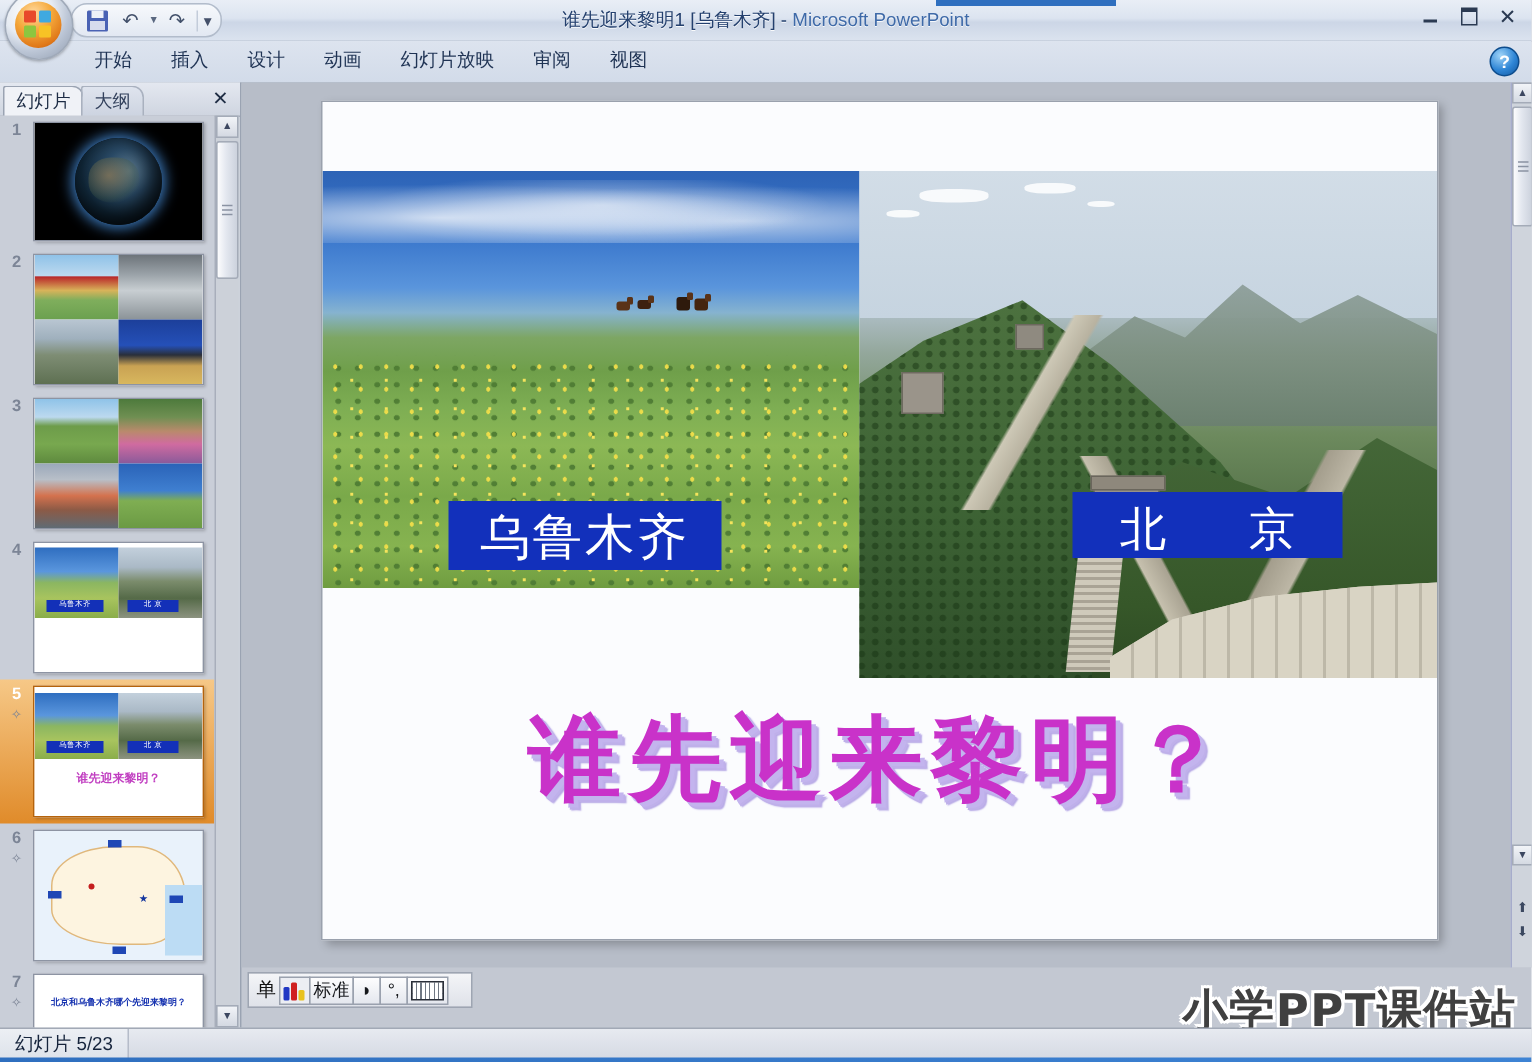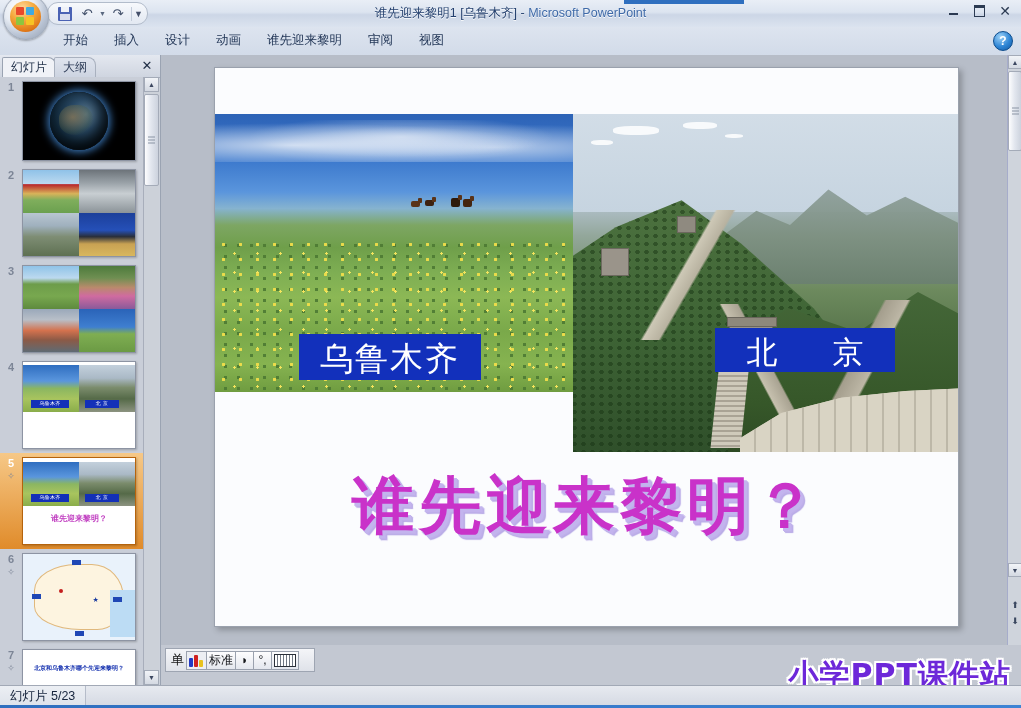--- a/index.html
+++ b/index.html
@@ -411,21 +411,21 @@
     position:absolute;left:0;bottom:0;width:1021px;height:3px;
     background:linear-gradient(to right,#2f6fbf,#3d83d4);
   }
 
   
   .watermark{
     position:absolute;right:10px;bottom:18px;text-align:center;pointer-events:none;
     line-height:1;
   }
   .wm1{
-    font-size:30px;font-weight:bold;color:#6d28d9;letter-spacing:1px;
+    font-size:30px;font-weight:bold;color:#404040;letter-spacing:1px;
     font-family:"DejaVu Sans","Liberation Sans",sans-serif;
     text-shadow:
       -2px -2px 0 #fff,2px -2px 0 #fff,-2px 2px 0 #fff,2px 2px 0 #fff,
       0 -2px 0 #fff,0 2px 0 #fff,-2px 0 0 #fff,2px 0 0 #fff;
   }
   .wm2{
     font-size:29px;font-weight:bold;color:#c4571a;letter-spacing:0px;margin-top:2px;
     font-family:"DejaVu Sans","Liberation Sans",sans-serif;
     text-shadow:
       -2px -2px 0 #fff,2px -2px 0 #fff,-2px 2px 0 #fff,2px 2px 0 #fff,
@@ -472,21 +472,21 @@
       <div class="winbtn cls">✕</div>
     </div>
   </div>
 
   <div class="ribbon">
     <div class="tabs">
       <div class="tab">开始</div>
       <div class="tab">插入</div>
       <div class="tab">设计</div>
       <div class="tab">动画</div>
-      <div class="tab">谁先迎来黎明</div>
+      <div class="tab">幻灯片放映</div>
       <div class="tab">审阅</div>
       <div class="tab">视图</div>
     </div>
     <div class="helpbtn">?</div>
   </div>
 
   <div class="leftpane">
     <div class="panetabs">
       <div class="ptab active">幻灯片</div>
       <div class="ptab inactive">大纲</div>

